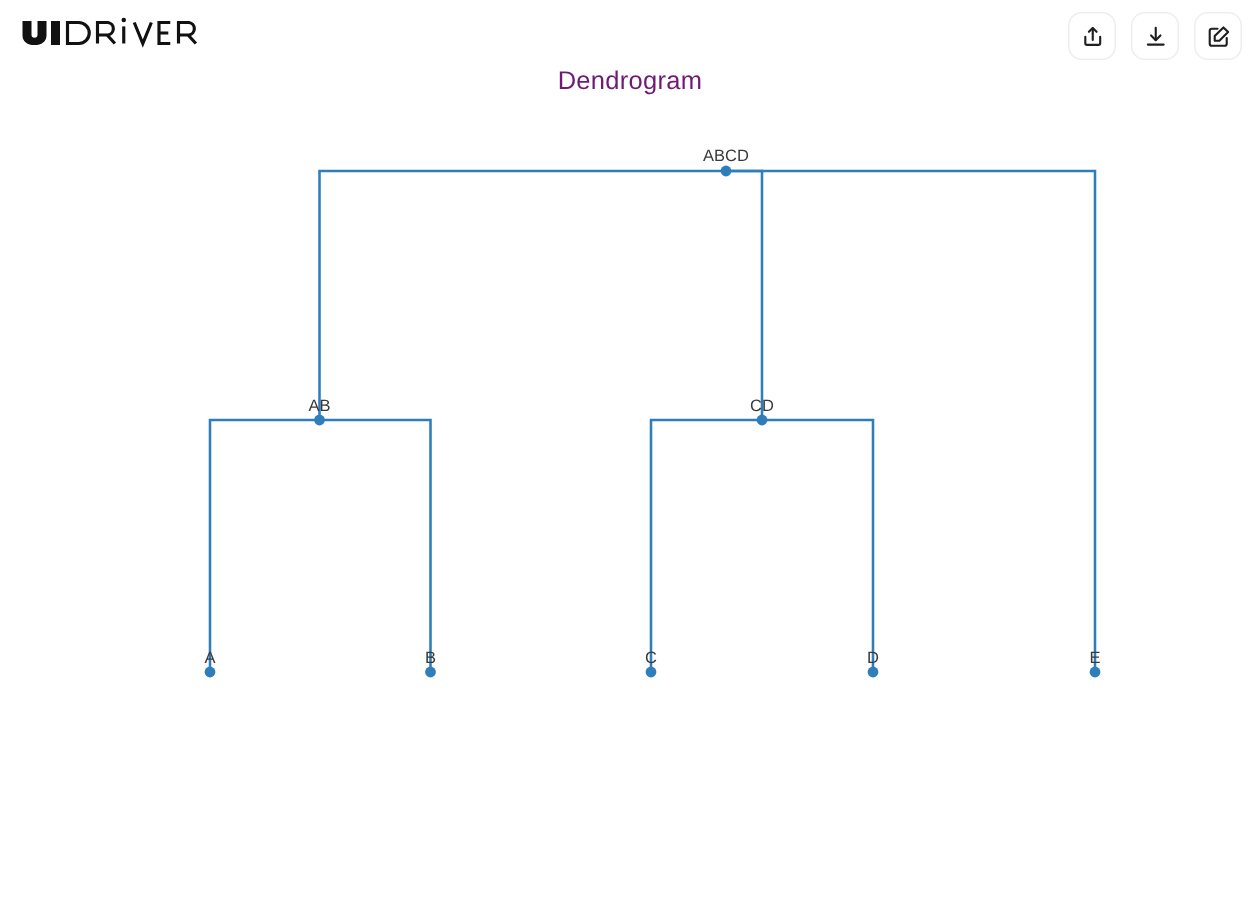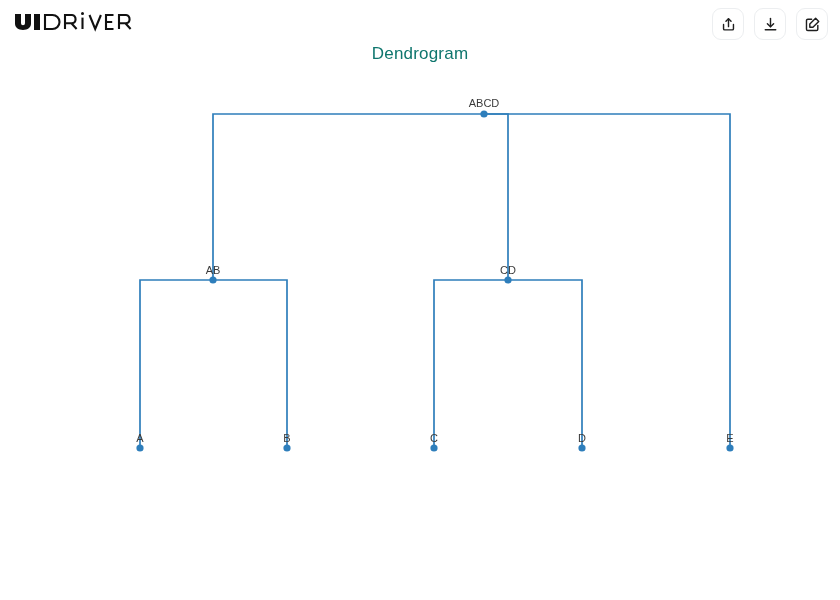--- a/index.html
+++ b/index.html
@@ -53,21 +53,21 @@
   .tool-btn svg { display: block; }
 
   
   #chart-title {
     position: absolute;
     left: 0;
     top: 44px;
     width: 840px;
     text-align: center;
     font-size: 17px;
-    color: #0f766e;
+    color: #701a75;
     letter-spacing: .2px;
   }
   #dendrogram-svg {
     position: absolute;
     left: 0;
     top: 0;
     width: 840px;
     height: 600px;
   }
   .link-path {

